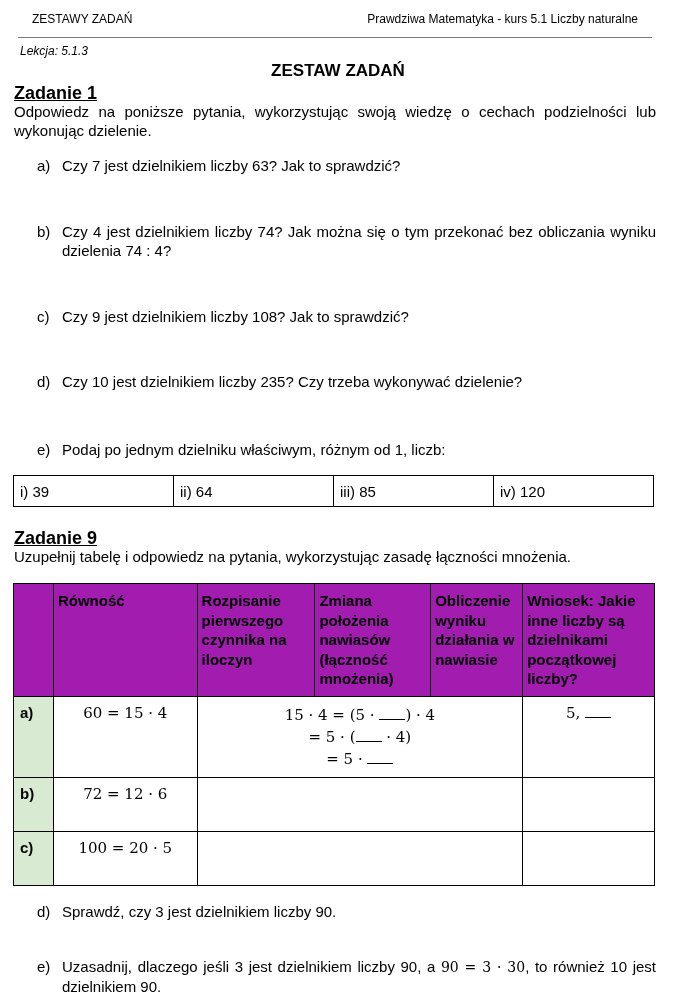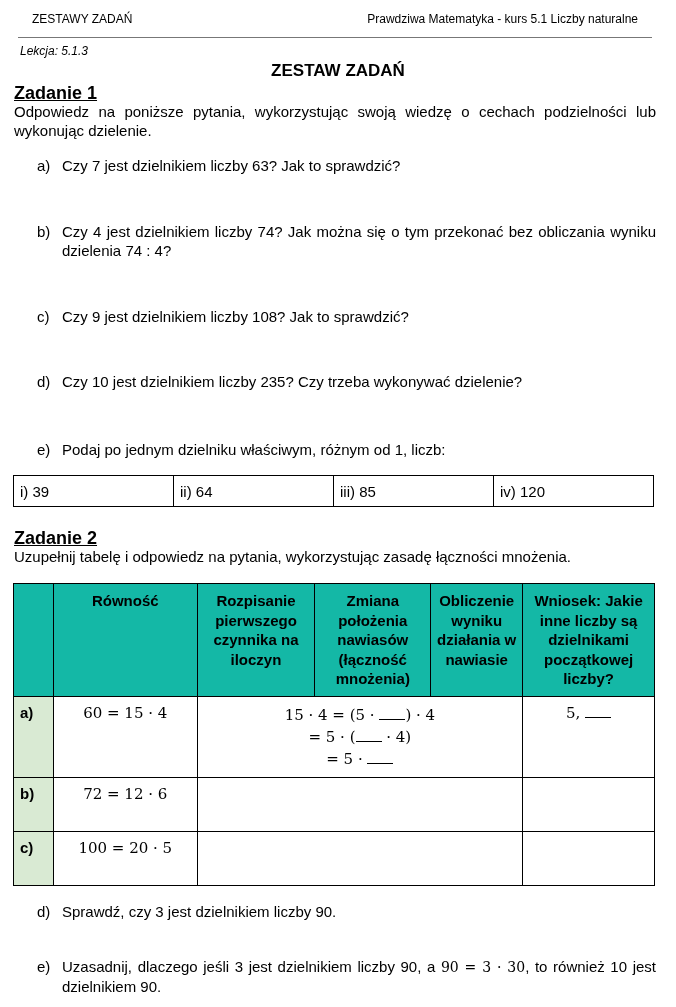--- a/index.html
+++ b/index.html
@@ -15,21 +15,21 @@
   .para { left:14px; width:642px; font-size:15px; line-height:19px; text-align:justify; }
   .q { left:37px; width:619px; font-size:15px; line-height:19px; display:flex; }
   .q .lbl { width:25px; flex:none; }
   .q .txt { flex:1; text-align:justify; }
   .math { font-family:"DejaVu Serif", serif; font-size:14px; }
   table { border-collapse:collapse; }
   .t1 { left:13px; top:475px; width:641px;padding-left:30px; }
   .t1 td { border:1px solid #000; height:30px; font-size:15px; padding:0 6px; width:25%; }
   .t2 { left:13px; top:583px; width:642px; }
   .t2 td, .t2 th { border:1px solid #000; vertical-align:top; font-size:15px; }
-  .t2 th { background:#14b8a6; font-weight:bold; text-align:center; line-height:19.5px; padding:7px 4px; }
+  .t2 th { background:#a21caf; font-weight:bold; text-align:left; line-height:19.5px; padding:7px 4px; }
   .t2 .rowlbl { background:#d9ead3; font-weight:bold; padding:7px 6px; }
   .t2 td.c { text-align:center; padding-top:7px; }
   .blank { display:inline-block; width:26px; border-bottom:1px solid #000; height:1px; vertical-align:baseline; }
 </style>
 </head>
 <body>
 
 <div class="abs hdr-left">ZESTAWY ZADAŃ</div>
 <div class="abs hdr-right">Prawdziwa Matematyka - kurs 5.1 Liczby naturalne</div>
 <div class="abs hdr-rule"></div>
@@ -65,21 +65,21 @@
   <tbody>
       <tr>
     <td>i) 39</td>
     <td>ii) 64</td>
     <td>iii) 85</td>
     <td>iv) 120</td>
   </tr>
 </tbody>
   </table>
 
-<div class="abs task-h" style="top:528px">Zadanie 2</div>
+<div class="abs task-h" style="top:528px">Zadanie 9</div>
 <div class="abs para" style="top:547px">Uzupełnij tabelę i odpowiedz na pytania, wykorzystując zasadę łączności mnożenia.</div>
 
 <table class="abs t2">
   <colgroup>
     <col style="width:40px">
       <col style="width:144px">
       <col style="width:118px">
       <col style="width:116px">
       <col style="width:92px">
       <col style="width:132px">

